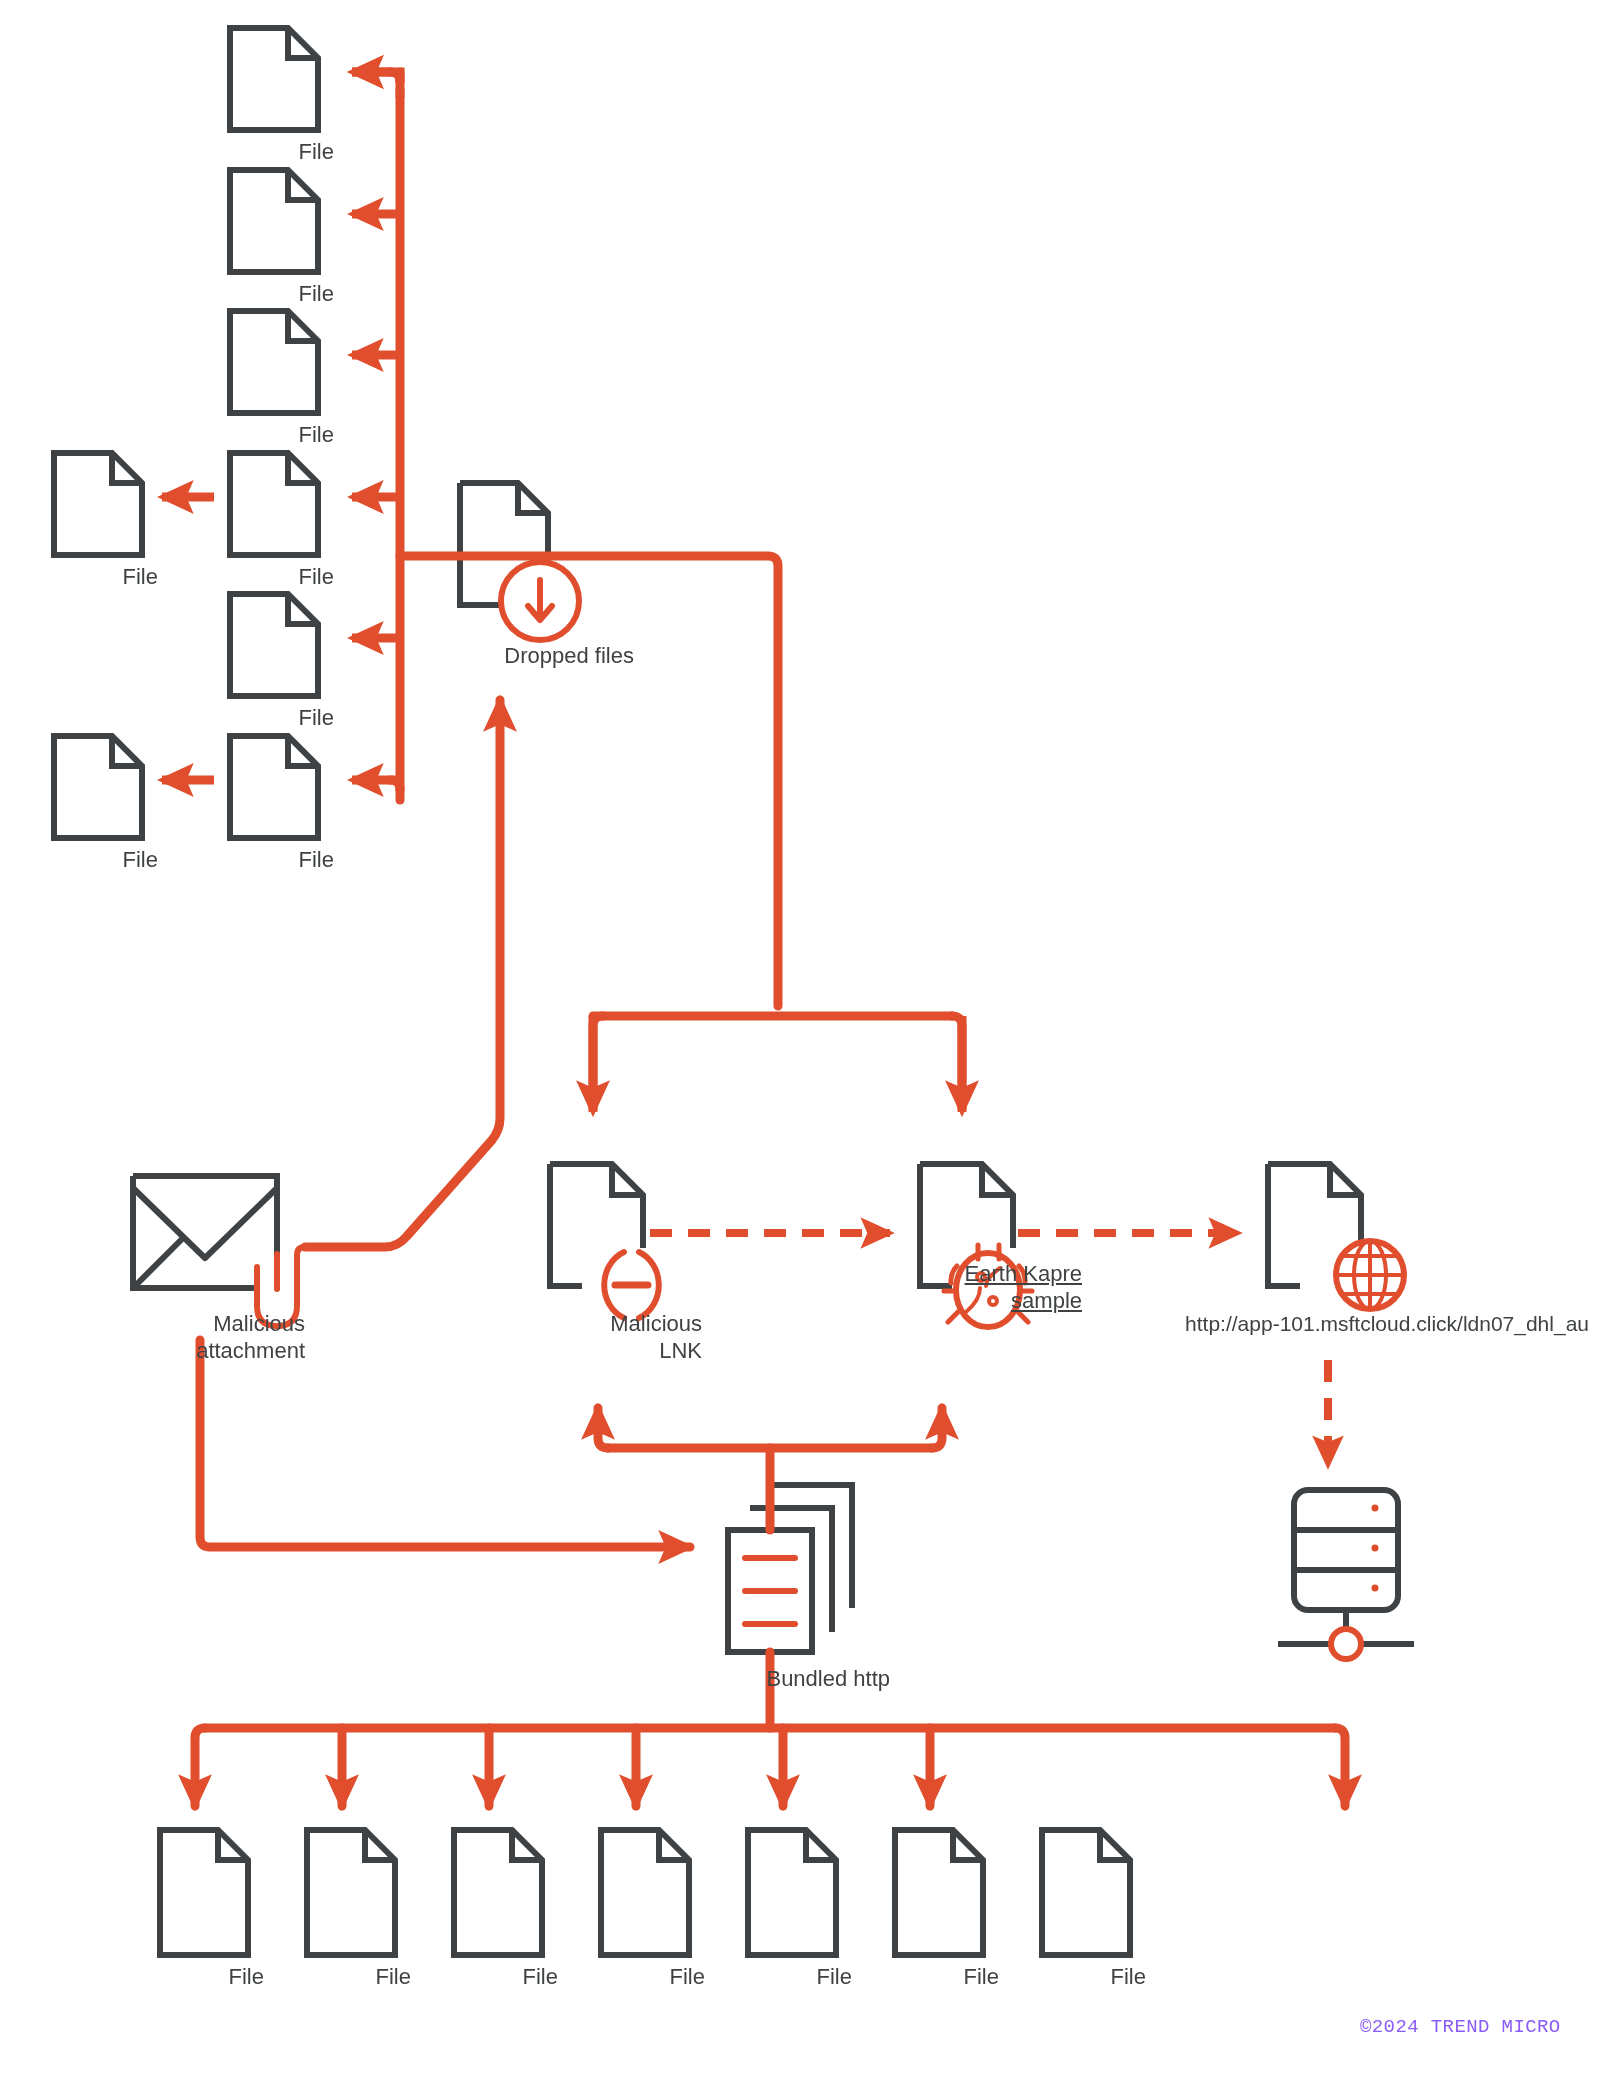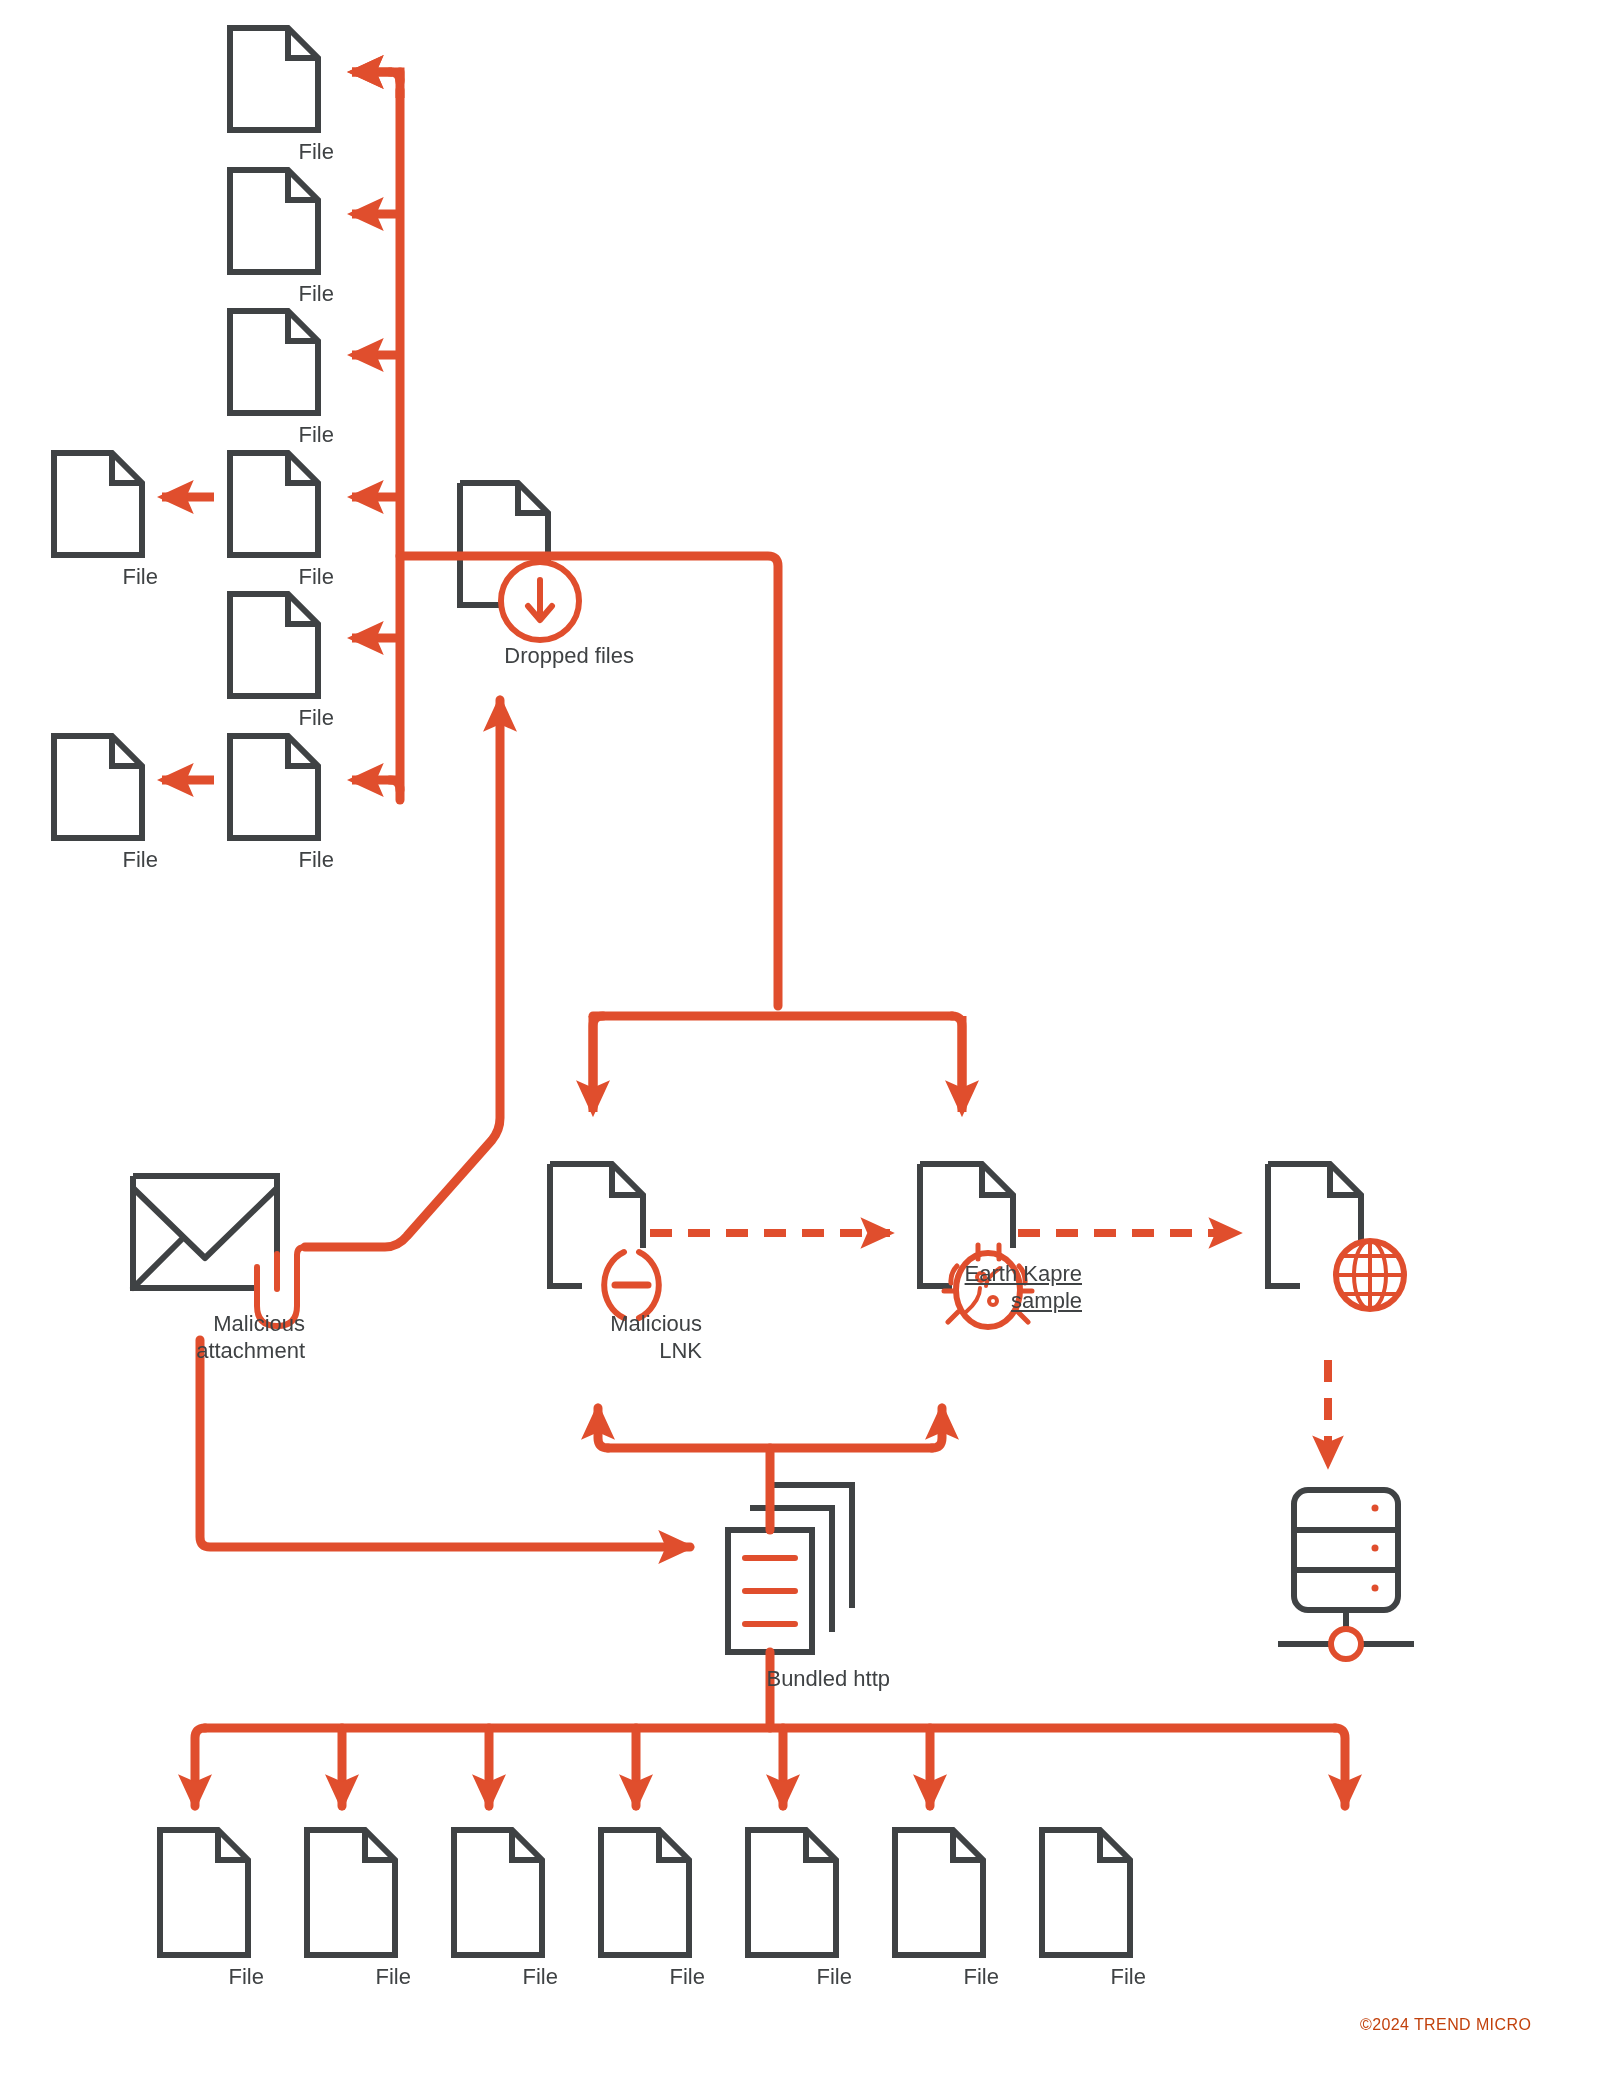--- a/index.html
+++ b/index.html
@@ -31,24 +31,24 @@
     font-size: 22px;
     line-height: 27px;
     font-family: "Liberation Sans", sans-serif;
     white-space: pre-line;
   }
   .node-label.small {
     font-size: 21px;
   }
   .copyright {
     position: absolute;
-    color: #c2410c;
-    font-size: 16px;
+    color: #8b5cf6;
+    font-size: 19px;
     letter-spacing: 0.4px;
-    font-family: Liberation Sans, sans-serif;
+    font-family: Liberation Mono, monospace;
   }
 </style>
 </head>
 <body>
 
 <div id="stage">
 
   <svg id="diagram-svg" viewBox="0 0 1598 2080">
     <defs>
       <marker id="ah" viewBox="0 0 10 10" refX="8.6" refY="5" markerWidth="4.1" markerHeight="4.1" orient="auto-start-reverse">
@@ -268,20 +268,21 @@
 
   <div class="node-label" style="left:105px; top:1310px; width:200px;">Malicious
 attachment</div>
 
   <div class="node-label" style="left:502px; top:1310px; width:200px;">Malicious
 LNK</div>
 
   <div class="node-label" style="left:866px; top:1260px; width:216px;text-decoration:underline;">Earth Kapre
 sample</div>
 
+  <div class="node-label small" style="left:1069px; top:1310px; width:520px;">http://app-101.msftcloud.click/ldn07_dhl_au</div>
 
   <div class="node-label" style="left:650px; top:1665px; width:240px;">Bundled http</div>
 
 
   <div class="node-label" style="left:144px; top:1963px; width:120px;">File</div>
   <div class="node-label" style="left:291px; top:1963px; width:120px;">File</div>
   <div class="node-label" style="left:438px; top:1963px; width:120px;">File</div>
   <div class="node-label" style="left:585px; top:1963px; width:120px;">File</div>
   <div class="node-label" style="left:732px; top:1963px; width:120px;">File</div>
   <div class="node-label" style="left:879px; top:1963px; width:120px;">File</div>

